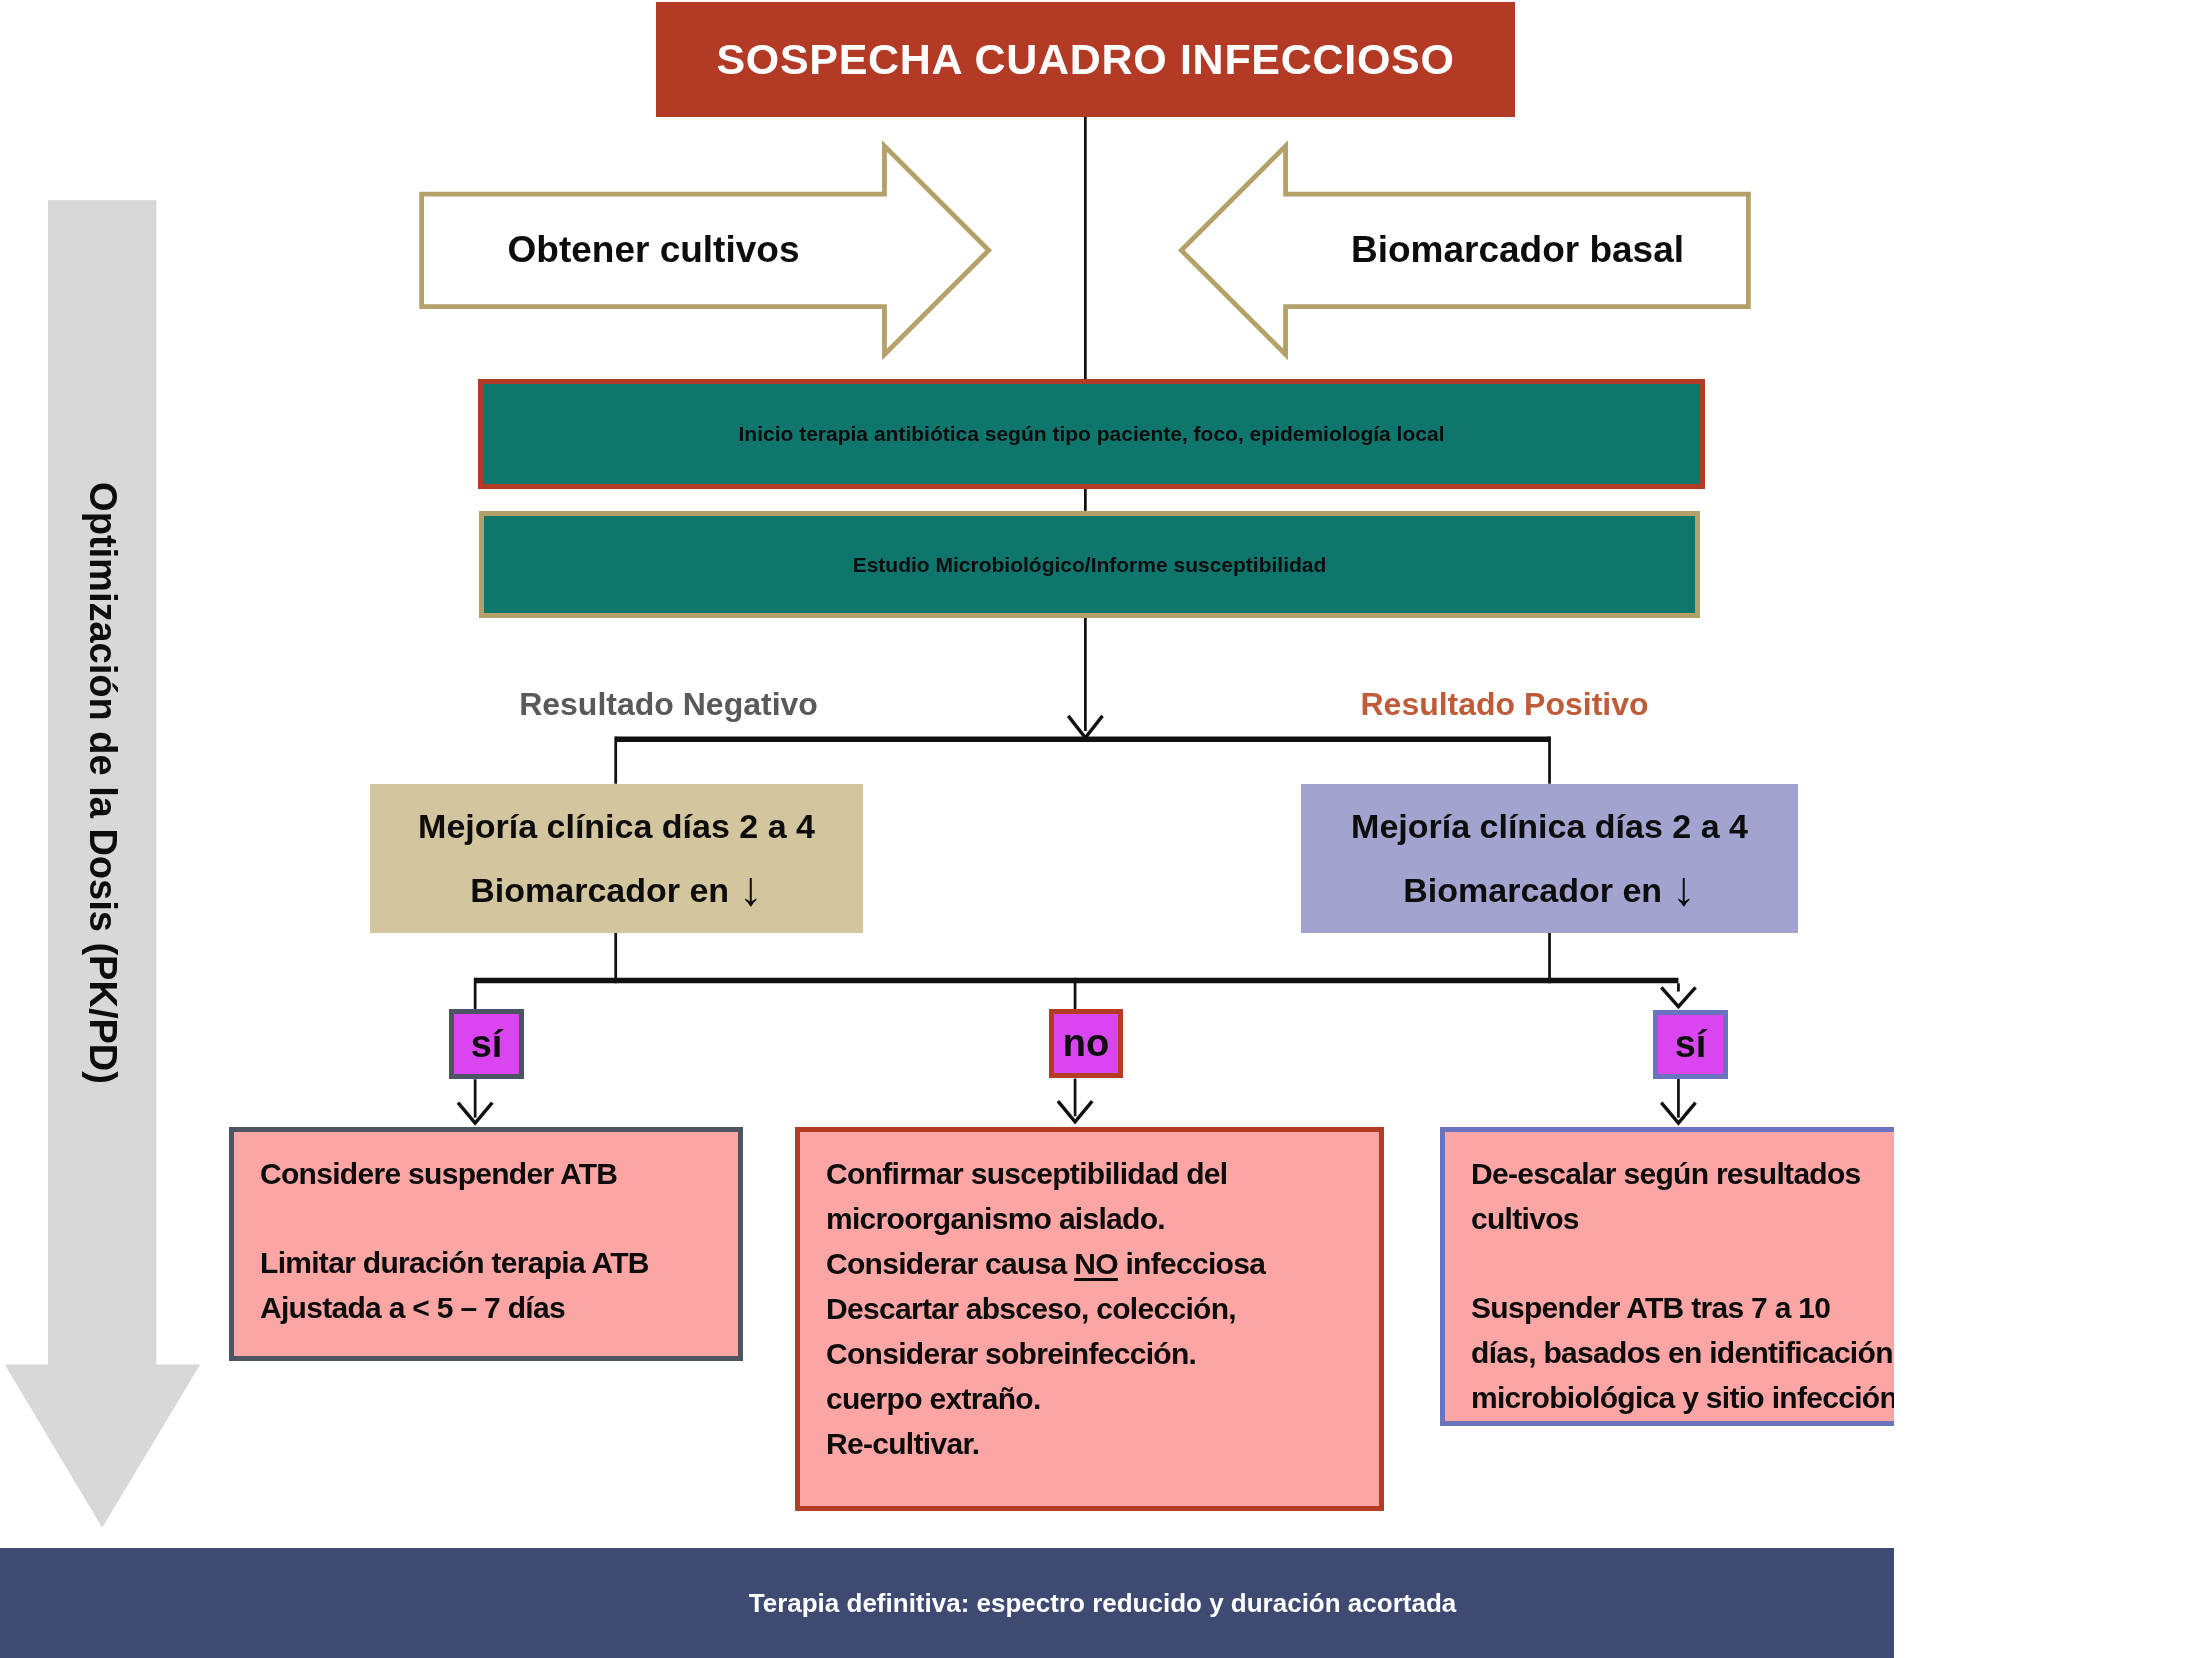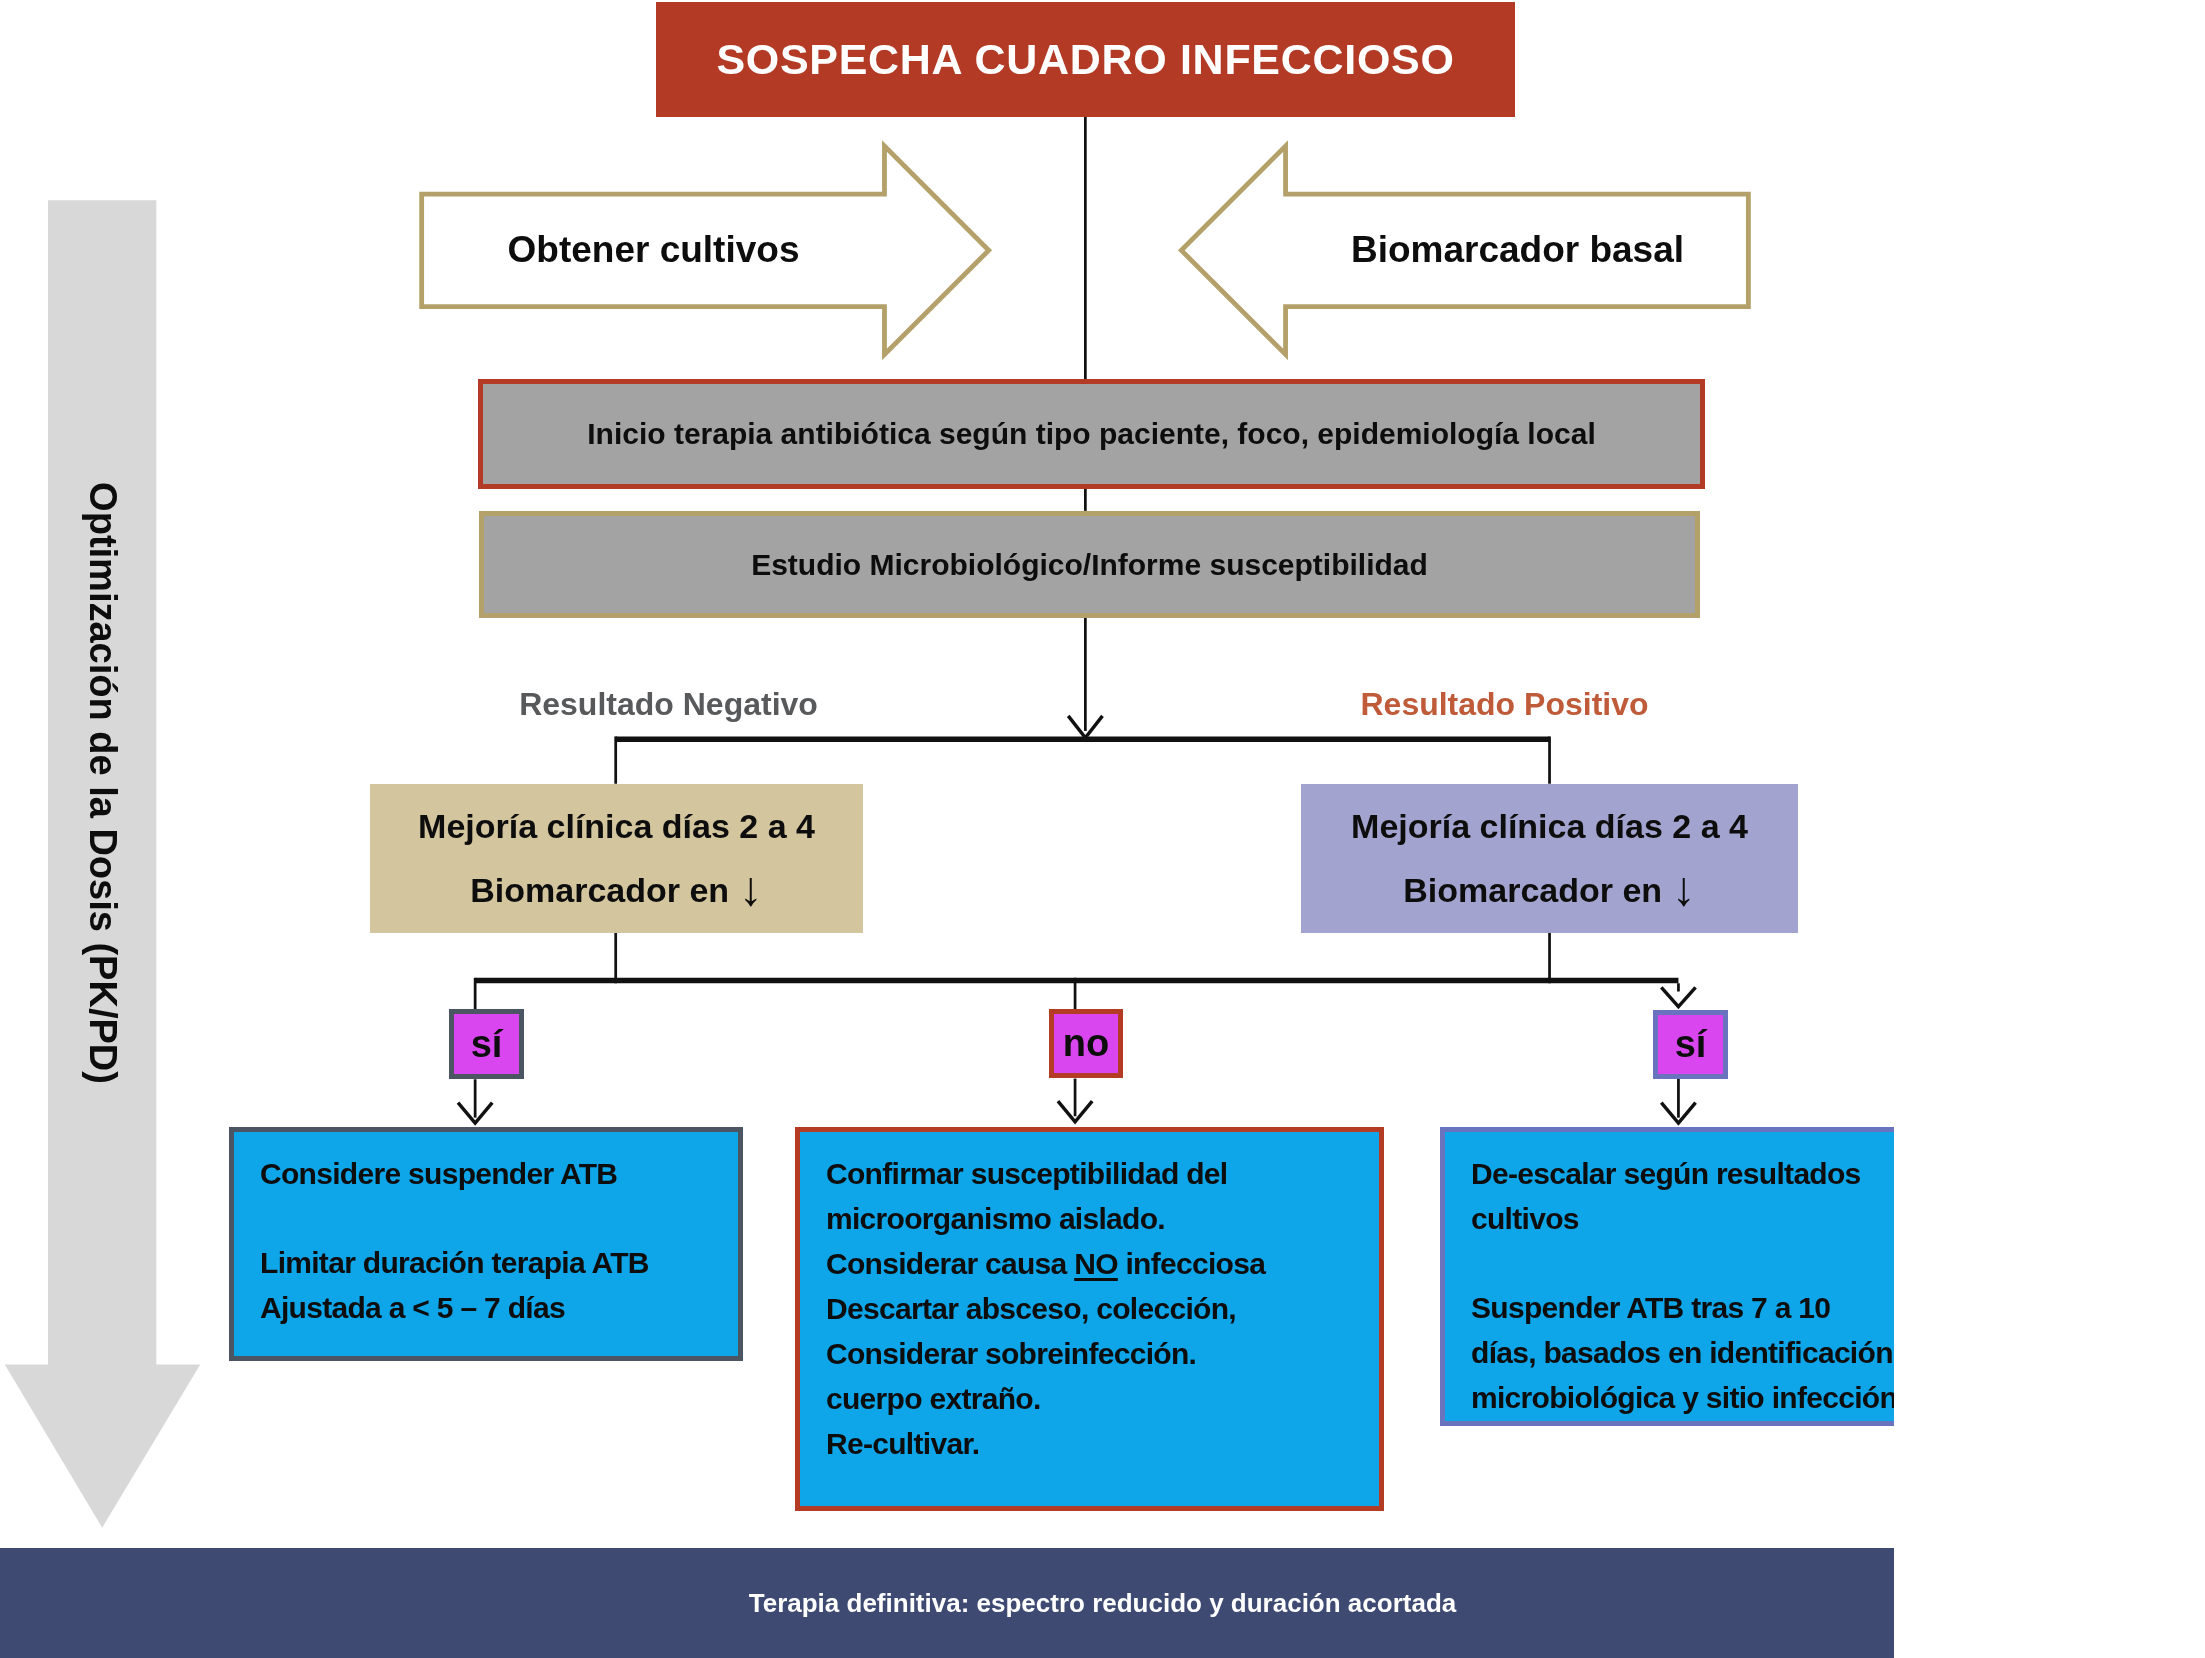--- a/index.html
+++ b/index.html
@@ -11,39 +11,39 @@
   svg.overlay{position:absolute;left:0;top:0;pointer-events:none;}
   .center{display:flex;align-items:center;justify-content:center;text-align:center;}
   
   .hdr{left:656px;top:2.1px;width:859px;height:115px;background:#b33b26;color:#ffffff;
        font-size:43px;letter-spacing:0.7px;}
   
   .arrowlab{font-size:37px;}
   .lab-l{left:422px;top:194px;width:463px;height:112px;}
   .lab-r{left:1286px;top:194px;width:463px;height:112px;}
   
-  .proc{font-size:30px;background:#a3a3a3;}
+  .proc{font-size:21px;background:#0f766e;}
   .inicio{left:478px;top:379px;width:1227px;height:110px;border:5.5px solid #b33b26;}
   .estudio{left:479px;top:511px;width:1221px;height:107px;border:5.5px solid #b3a169;}
   
   .reslab{font-size:32px;height:48px;}
   .neg{left:473px;top:680px;width:391px;color:#58595b;}
   .pos{left:1323px;top:680px;width:363px;color:#bf5b39;}
   
   .imp{font-size:34px;flex-direction:column;line-height:59px;}
   .imp-l{left:370px;top:784px;width:493px;height:149px;background:#d3c59d;}
   .imp-r{left:1301px;top:784px;width:497px;height:149px;background:#a2a3ce;}
   .dn{font-size:48px;margin-left:9.6px;position:relative;top:2.7px;}
   
   .dec{font-size:38px;background:#d946ef;margin-left:12px;}
   .dec-sl{left:437px;top:1009px;width:75px;height:70px;border:5.5px solid #4b5662;}
   .dec-no{left:1037px;top:1009px;width:74px;height:69px;border:5.5px solid #b53c24;}
   .dec-sr{left:1641px;top:1010px;width:75px;height:69px;border:5.5px solid #6a73bd;}
   
-  .out{font-size:30px;line-height:45px;letter-spacing:-0.7px;background:#0ea5e9;padding:19px 13.7px 0 26px;}
+  .out{font-size:30px;line-height:45px;letter-spacing:-0.7px;background:#fca5a5;padding:19px 13.7px 0 26px;}
   .out-l{left:229px;top:1127px;width:514px;height:234px;border:5.5px solid #4b5662;}
   .out-m{left:795px;top:1127px;width:589px;height:384px;border:5.5px solid #b53c24;}
   .out-r{left:1440px;top:1127px;width:549px;height:299px;border:5.5px solid #6a73bd;}
   .gap-top{margin-top:44px;}
   .no-em{text-decoration:underline;text-decoration-thickness:3.4px;text-underline-offset:4.1px;}
   
   .banner{left:0;top:1548px;width:2205px;height:110px;background:#3e4a72;color:#ffffff;font-size:26px;}
   
   .rail{width:1207px;height:110px;font-size:38px;transform:rotate(90deg);}
   .rail-l{left:-501px;top:728px;}

